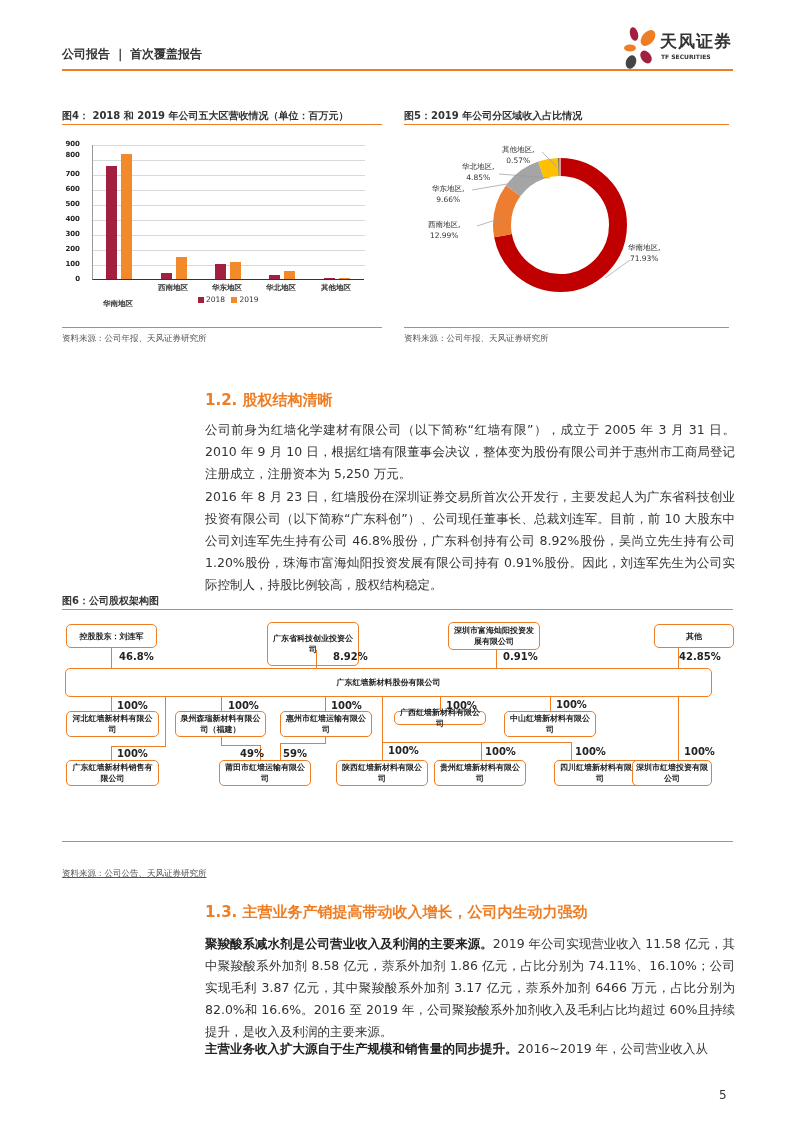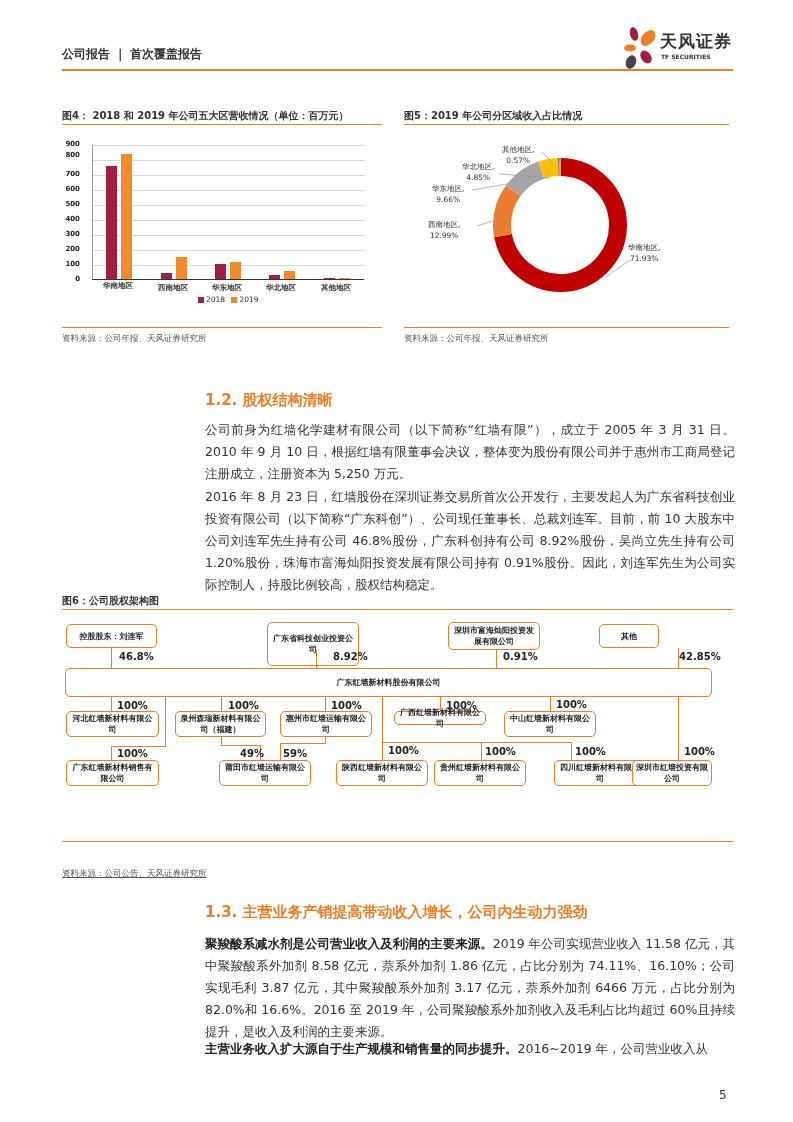--- a/index.html
+++ b/index.html
@@ -87,21 +87,21 @@
     <div class="bar" style="left:122px; width:11px; height:15px; background:#a31f3f;"></div>
     <div class="bar" style="left:137px; width:11px; height:17px; background:#f28a2c;"></div>
 
     <div class="bar" style="left:176px; width:11px; height:4px; background:#a31f3f;"></div>
     <div class="bar" style="left:191px; width:11px; height:8px; background:#f28a2c;"></div>
 
     <div class="bar" style="left:231px; width:11px; height:1px; background:#a31f3f;"></div>
     <div class="bar" style="left:246px; width:11px; height:1px; background:#f28a2c;"></div>
   </div>
   <div>
-    <div class="cat-label" style="left:26px; top:146px;">华南地区</div>
+    <div class="cat-label" style="left:26px; top:164px;">华南地区</div>
     <div class="cat-label" style="left:81px; top:148px;">西南地区</div>
     <div class="cat-label" style="left:135px; top:148px;">华东地区</div>
     <div class="cat-label" style="left:189px; top:148px;">华北地区</div>
     <div class="cat-label" style="left:244px; top:148px;">其他地区</div>
   </div>
   <div class="legend" style="left:136px; top:160px;">
     <span class="sw" style="background:#a31f3f;"></span><span>2018</span>
     <span class="sw" style="background:#f28a2c; margin-left:4px;"></span><span>2019</span>
   </div>
 </div>
@@ -171,21 +171,21 @@
 
   <div class="org-box" style="left:66px; top:624px; width:91px; height:24px;">
       <span>控股股东：刘连军</span>
     </div>
   <div class="org-box" style="left:267px; top:622px; width:92px; height:44px;">
       <span>广东省科技创业投资公司</span>
     </div>
   <div class="org-box" style="left:448px; top:622px; width:92px; height:28px;">
       <span>深圳市富海灿阳投资发展有限公司</span>
     </div>
-  <div class="org-box" style="left:599px; top:624px; width:60px; height:24px;">
+  <div class="org-box" style="left:654px; top:624px; width:80px; height:24px;">
       <span>其他</span>
     </div>
 
   <div class="org-line" style="left:111px; top:648px; width:1px; height:20px;"></div>
   <div class="org-line" style="left:316px; top:650px; width:1px; height:18px;"></div>
   <div class="org-line" style="left:496px; top:650px; width:1px; height:18px;"></div>
   <div class="org-line" style="left:678px; top:648px; width:1px; height:20px;"></div>
 
   <div class="org-pct" style="left:119px; top:651px;">46.8%</div>
   <div class="org-pct" style="left:333px; top:651px;">8.92%</div>

